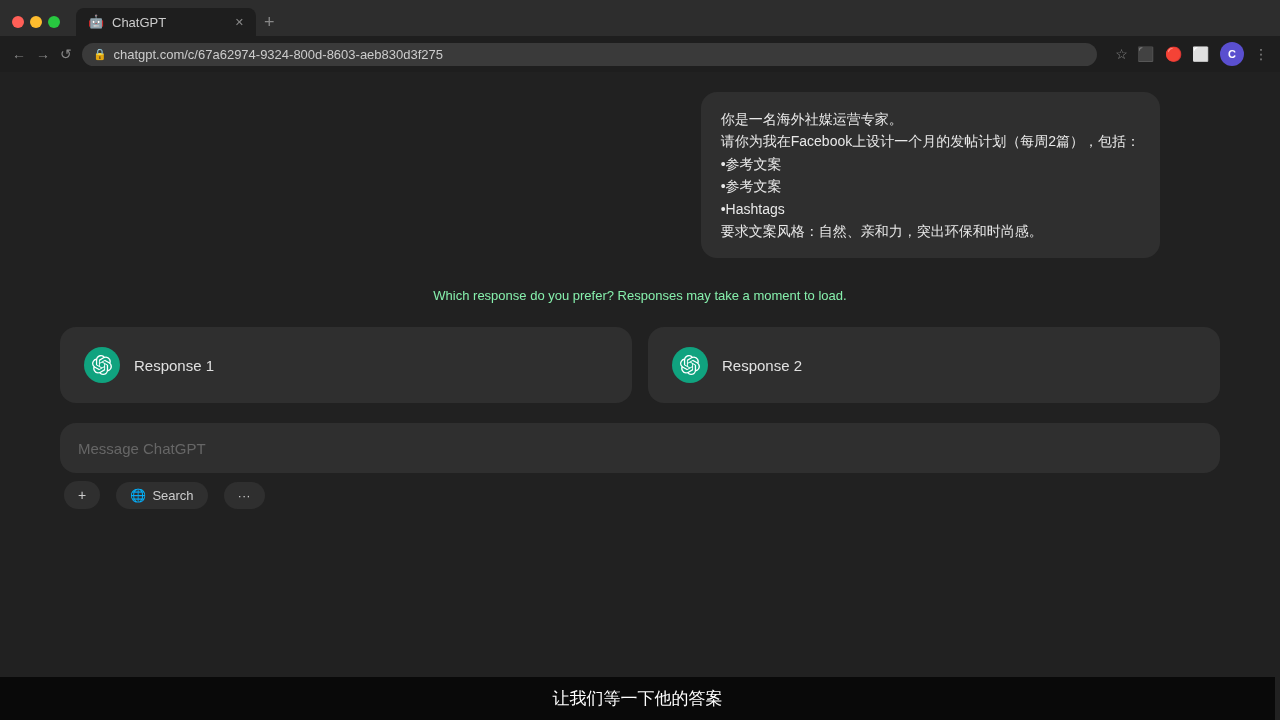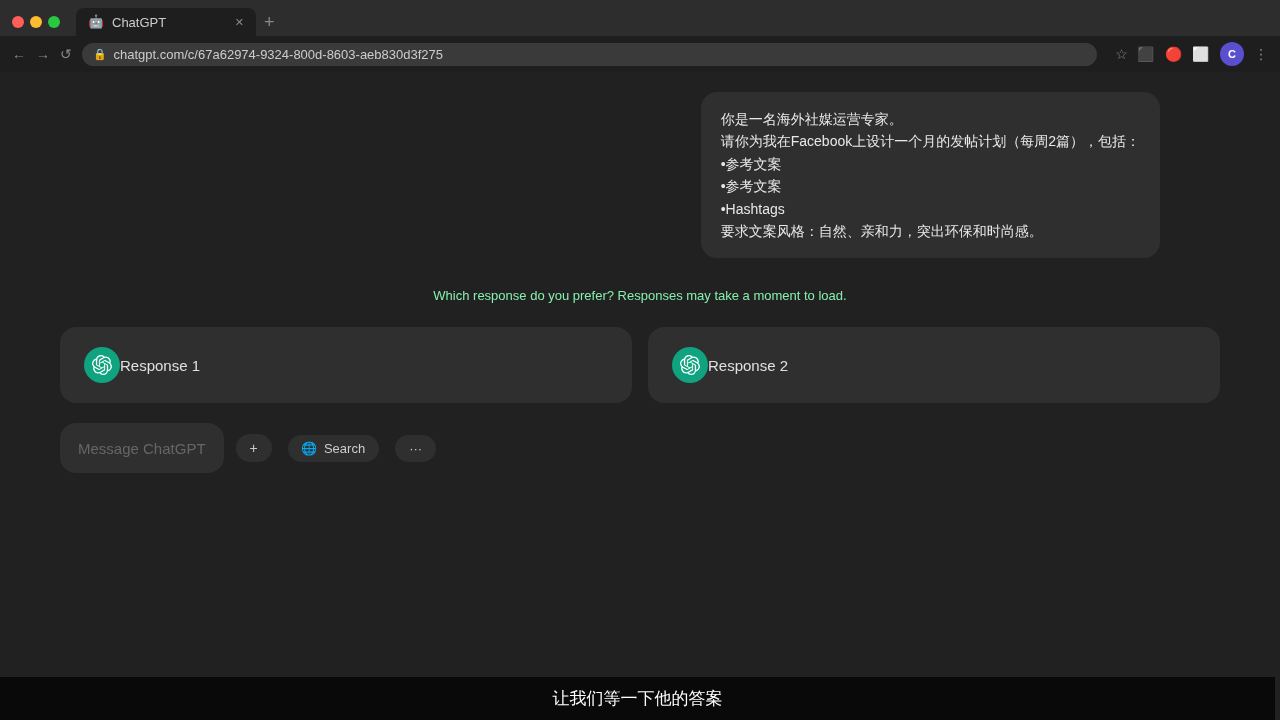--- a/index.html
+++ b/index.html
@@ -123,21 +123,21 @@
       padding: 0 60px;
       margin-bottom: 20px;
     }
     .response-card {
       flex: 1;
       background: #2f2f2f;
       border-radius: 16px;
       padding: 20px 24px;
       display: flex;
       align-items: center;
-      gap: 0;
+      gap: 14px;
       cursor: pointer;
     }
     .chatgpt-icon {
       width: 36px; height: 36px;
       background: #10a37f;
       border-radius: 50%;
       display: flex; align-items: center; justify-content: center;
       flex-shrink: 0;
     }
     .chatgpt-icon svg { width: 20px; height: 20px; fill: white; }
@@ -145,21 +145,21 @@
       color: #e0e0e0;
       font-size: 15px;
       font-weight: 400;
     }
 
     
     .input-area {
       width: 100%;
       padding: 0 60px 16px;
       display: flex;
-      flex-direction: row;
+      flex-direction: column;
       gap: 8px;
     }
     .input-box {
       background: #2f2f2f;
       border-radius: 16px;
       padding: 14px 18px;
       color: #888;
       font-size: 15px;
       min-height: 50px;
       display: flex;

